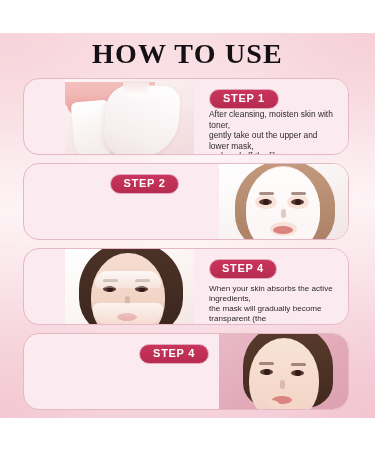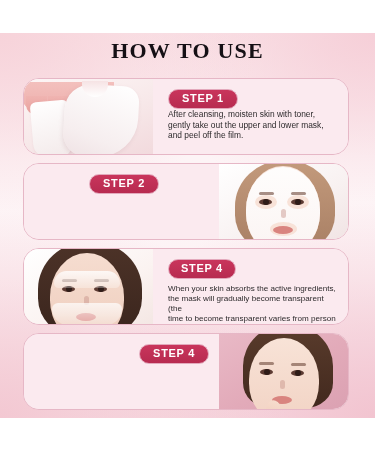--- a/index.html
+++ b/index.html
@@ -35,36 +35,37 @@
   }
 
   #title {
     position: absolute;
     left: 0;
     top: 38px;
     width: 375px;
     text-align: center;
     font-family: "Liberation Serif", "DejaVu Serif", serif;
     font-weight: bold;
-    font-size: 22px;
+    font-size: 28px;
     letter-spacing: 1.2px;
     color: #151015;
   }
 
   .card {
     position: absolute;
     left: 23px;
     width: 326px;
     height: 77px;
     border: 1px solid #e6b7c6;
     border-radius: 16px;
     background: #fbeaef;
     overflow: hidden;
     display: flex;
     align-items: stretch;
+    padding-left: 41px;
   }
   .card.c1 { top: 78px; }
   .card.c2 { top: 163px; text-align: center; }
   .card.c3 { top: 248px; }
   .card.c4 { top: 333px; text-align: right; }
 
   .card.img-right { flex-direction: row-reverse; }
 
   .photo {
     width: 129px;

